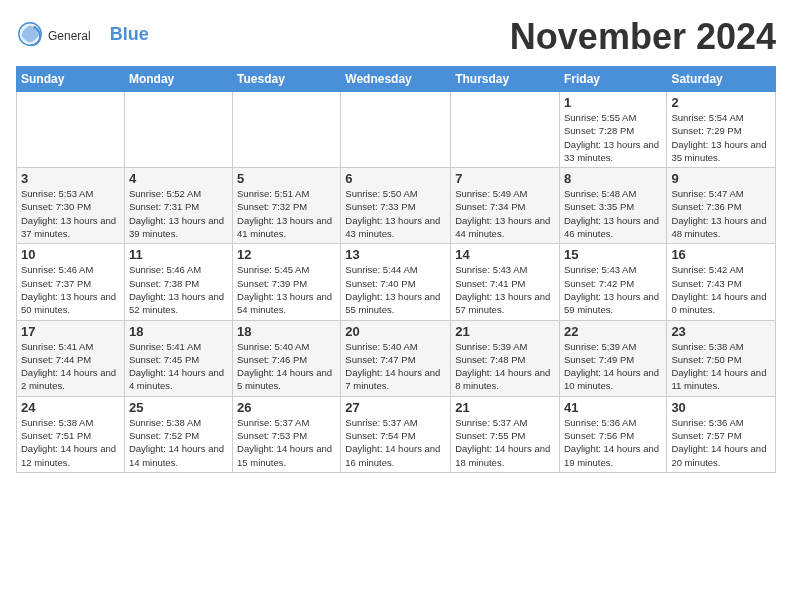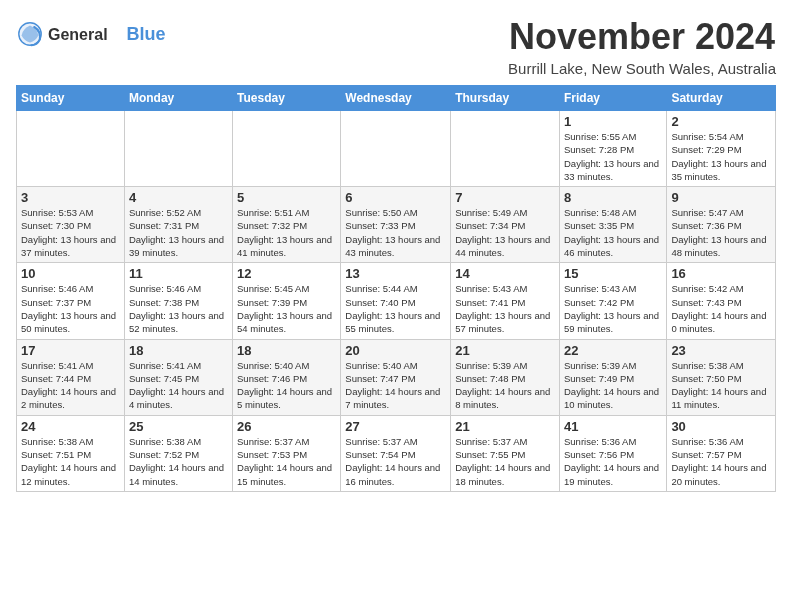--- a/index.html
+++ b/index.html
@@ -16,22 +16,22 @@
       justify-content: space-between;
       margin-bottom: 4px;
     }
     .logo {
       display: flex;
       align-items: center;
       gap: 4px;
       margin-top: 4px;
     }
     .logo-text-general {
-      font-size: 16px;
-      font-weight: bold;
+      font-size: 12px;
+      font-weight: normal;
       color: #333;
     }
     .logo-text-blue {
       font-size: 18px;
       font-weight: bold;
       color: #4a90d9;
       padding-left: 19px;
     }
     .logo-icon {
       width: 28px;
@@ -101,21 +101,20 @@
       <circle cx="20" cy="20" r="16" fill="#e8f0fb" stroke="#4a90d9" stroke-width="2"></circle>
       <path d="M20 8 Q30 12 32 22 Q28 30 20 32 Q12 30 8 22 Q10 12 20 8Z" fill="#4a90d9" opacity="0.5"></path>
       <path d="M26 10 Q36 16 34 28 Q30 36 22 36" fill="none" stroke="#4a90d9" stroke-width="3" stroke-linecap="round"></path>
     </svg>
     <div>
       <span class="logo-text-general">General</span><span class="logo-text-blue">Blue</span>
     </div>
   </div>
   <div class="title-area">
     <div class="month-title">November 2024</div>
-    <div class="location-title">Burrill Lake, New South Wales, Australia</div>
   </div>
 </div>
 
 <table class="calendar">
   <thead>
     <tr>
     <th>Sunday</th>
         <th>Monday</th>
         <th>Tuesday</th>
         <th>Wednesday</th>

